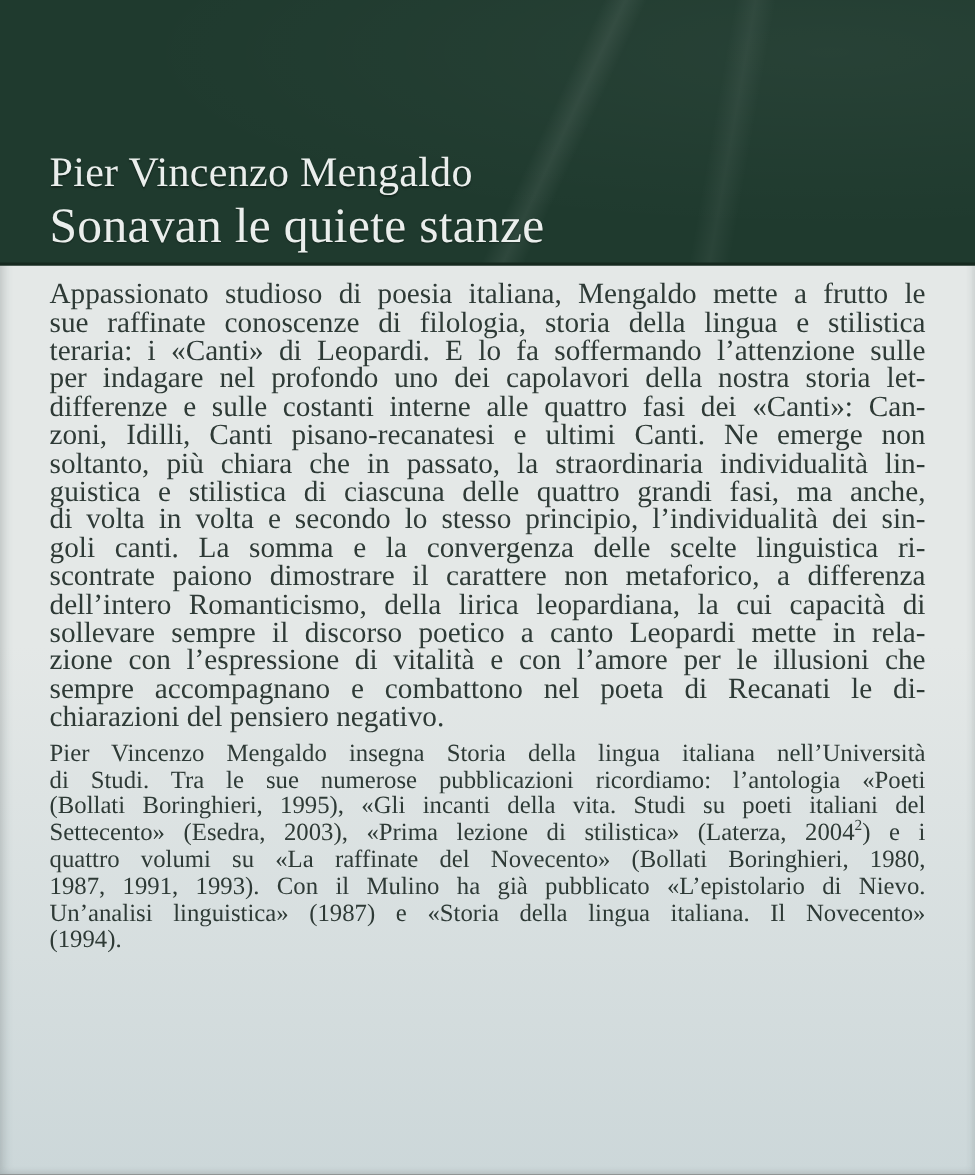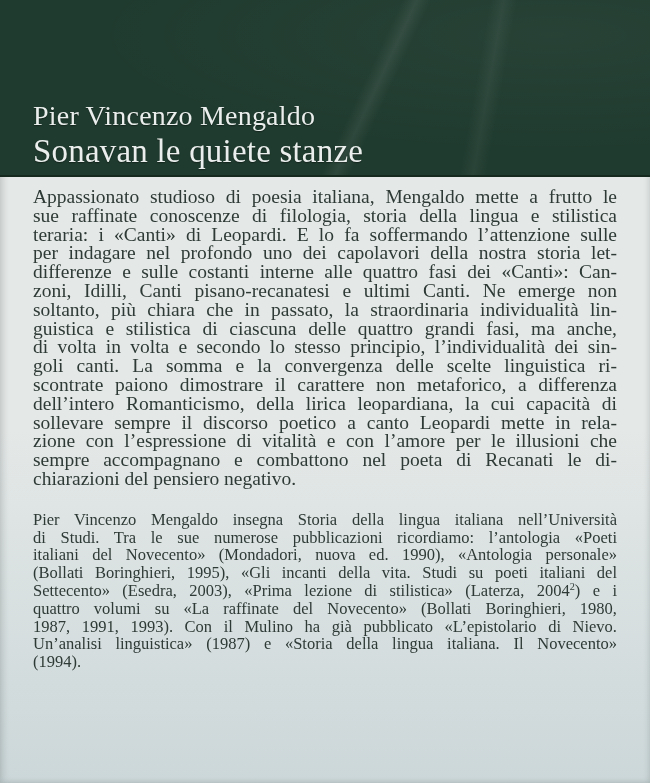--- a/index.html
+++ b/index.html
@@ -65,21 +65,21 @@
   .body-area {
     padding: 11px 33px 0 33px;
     color: var(--body-text);
   }
 
   .blurb-paragraph {
     font-size: 19.5px;
     line-height: 18.8px;
   }
   .bio-paragraph {
-    margin-top: 22px;
+    margin-top: 4px;
     font-size: 16.5px;
     line-height: 17.8px;
   }
 
   .jline {
     text-align: justify;
     text-align-last: justify;
     white-space: normal;
   }
   .jline.last-line {
@@ -114,21 +114,20 @@
         <div class="jline">dell’intero Romanticismo, della lirica leopardiana, la cui capacità di</div>
         <div class="jline">sollevare sempre il discorso poetico a canto Leopardi mette in rela-</div>
         <div class="jline">zione con l’espressione di vitalità e con l’amore per le illusioni che</div>
         <div class="jline">sempre accompagnano e combattono nel poeta di Recanati le di-</div>
         <div class="jline last-line">chiarazioni del pensiero negativo.</div>
       </div>
 
     <div class="bio-paragraph">
         <div class="jline">Pier Vincenzo Mengaldo insegna Storia della lingua italiana nell’Università</div>
         <div class="jline">di Studi. Tra le sue numerose pubblicazioni ricordiamo: l’antologia «Poeti</div>
-        <div class="jline">italiani del Novecento» (Mondadori, nuova ed. 1990), «Antologia personale»</div>
         <div class="jline">(Bollati Boringhieri, 1995), «Gli incanti della vita. Studi su poeti italiani del</div>
         <div class="jline">Settecento» (Esedra, 2003), «Prima lezione di stilistica» (Laterza, 2004<sup>2</sup>) e i</div>
         <div class="jline">quattro volumi su «La raffinate del Novecento» (Bollati Boringhieri, 1980,</div>
         <div class="jline">1987, 1991, 1993). Con il Mulino ha già pubblicato «L’epistolario di Nievo.</div>
         <div class="jline">Un’analisi linguistica» (1987) e «Storia della lingua italiana. Il Novecento»</div>
         <div class="jline last-line">(1994).</div>
       </div>
   </main>
 
 </div>

